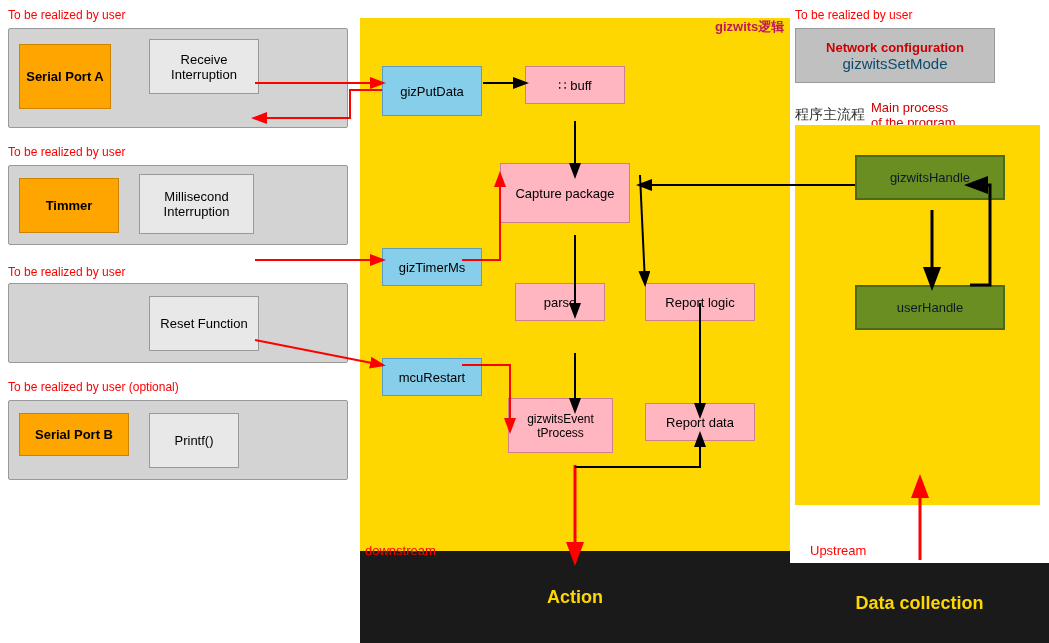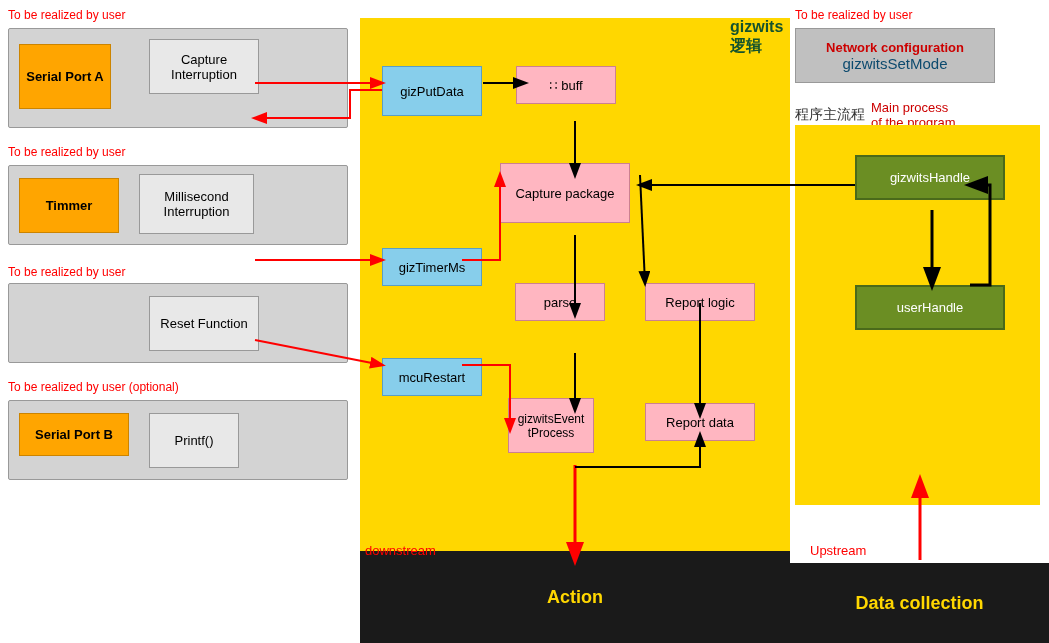--- a/index.html
+++ b/index.html
@@ -108,24 +108,24 @@
       justify-content: center;
       text-align: center;
       font-size: 13px;
       position: absolute;
     }
 
     
     .gizwits-title {
       position: absolute;
       top: 0px;
-      left: 370px;
-      font-size: 16px;
+      left: 355px;
+      font-size: 13px;
       font-weight: bold;
-      color: #14532d;
+      color: #be185d;
     }
 
     
     .right-top-label {
       color: red;
       font-size: 12px;
       position: absolute;
     }
 
     .network-config-box {
@@ -139,21 +139,21 @@
     }
 
     .green-box {
       background: #6B8E23;
       border: 2px solid #4a6a1a;
       display: flex;
       align-items: center;
       justify-content: center;
       text-align: center;
       font-size: 13px;
-      color: #ffffff;
+      color: #0f172a;
       position: absolute;
     }
 
     
     .bottom-black-left {
       position: absolute;
       background: #1a1a1a;
       bottom: 0;
       left: 360px;
       width: 430px;
@@ -213,21 +213,21 @@
 <div class="diagram-container">
 
   <div class="left-section">
 
     <span class="user-label" style="top:8px; left:8px;">To be realized by user</span>
     <div class="user-group" style="top:28px; left:8px; width:340px; height:100px;">
       <div class="orange-box" style="top:15px; left:10px; width:92px; height:65px;">
         <span>Serial Port A</span>
       </div>
       <div class="gray-func-box" style="top:10px; left:140px; width:110px; height:55px;">
-        <span style="white-space: pre-wrap; text-align:center;">Capture Interruption</span>
+        <span style="white-space: pre-wrap; text-align:center;">Receive Interruption</span>
       </div>
     </div>
 
     <span class="user-label" style="top:145px; left:8px;">To be realized by user</span>
     <div class="user-group" style="top:165px; left:8px; width:340px; height:80px;">
       <div class="orange-box" style="top:12px; left:10px; width:100px; height:55px;">
         <span>Timmer</span>
       </div>
       <div class="gray-func-box" style="top:8px; left:130px; width:115px; height:60px;">
         <span style="white-space: pre-wrap; text-align:center;">Millisecond Interruption</span>
@@ -253,21 +253,21 @@
   </div>
 
   <div class="middle-section">
 
     <div class="gizwits-title">gizwits逻辑</div>
 
     <div class="blue-box" style="top:48px; left:22px; width:100px; height:50px;">
       <span>gizPutData</span>
     </div>
 
-    <div class="pink-box" style="top:48px; left:156px; width:100px; height:38px;">
+    <div class="pink-box" style="top:48px; left:165px; width:100px; height:38px;">
       <span>∷ buff</span>
     </div>
 
     <div class="pink-box" style="top:145px; left:140px; width:130px; height:60px;">
       <span style="text-align:center;">Capture package</span>
     </div>
 
     <div class="blue-box" style="top:230px; left:22px; width:100px; height:38px;">
       <span>gizTimerMs</span>
     </div>
@@ -277,21 +277,21 @@
     </div>
 
     <div class="pink-box" style="top:265px; left:285px; width:110px; height:38px;">
       <span>Report logic</span>
     </div>
 
     <div class="blue-box" style="top:340px; left:22px; width:100px; height:38px;">
       <span>mcuRestart</span>
     </div>
 
-    <div class="pink-box" style="top:380px; left:148px; width:86px; height:55px;">
+    <div class="pink-box" style="top:380px; left:148px; width:105px; height:55px;">
       <span style="white-space: pre-wrap; text-align:center; font-size:12px;">gizwitsEvent
 tProcess</span>
     </div>
 
     <div class="pink-box" style="top:385px; left:285px; width:110px; height:38px;">
       <span>Report data</span>
     </div>
   </div>
 
   <div class="right-section">

